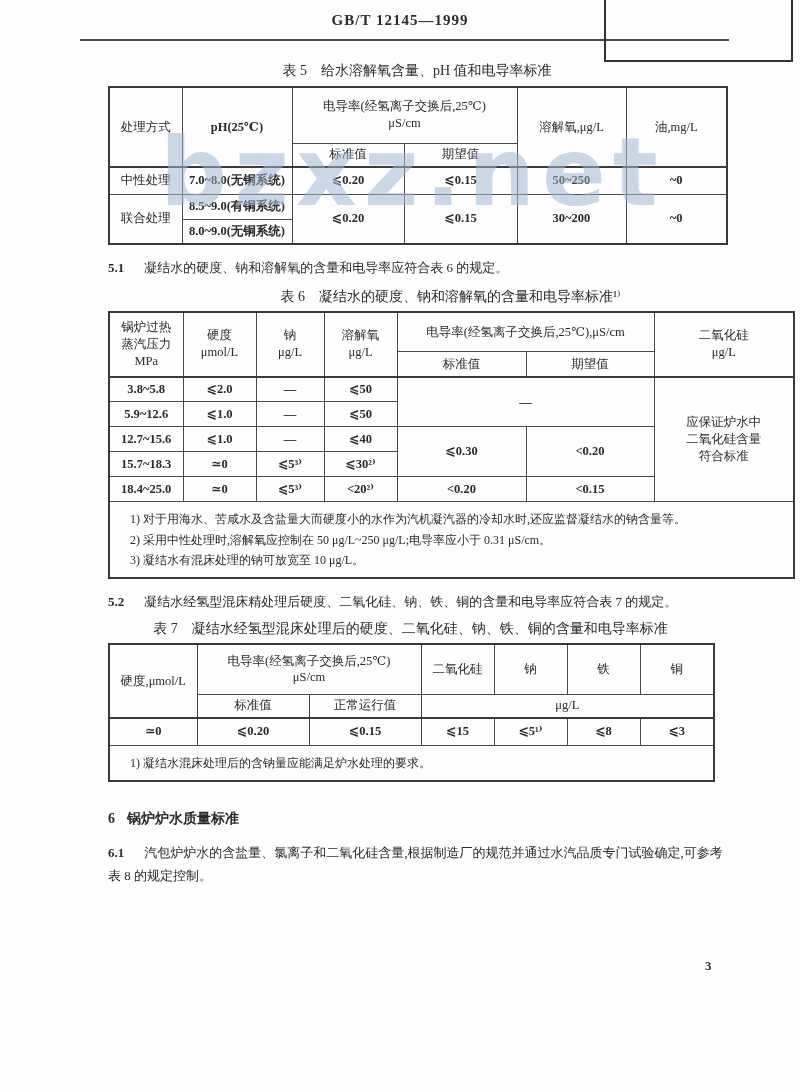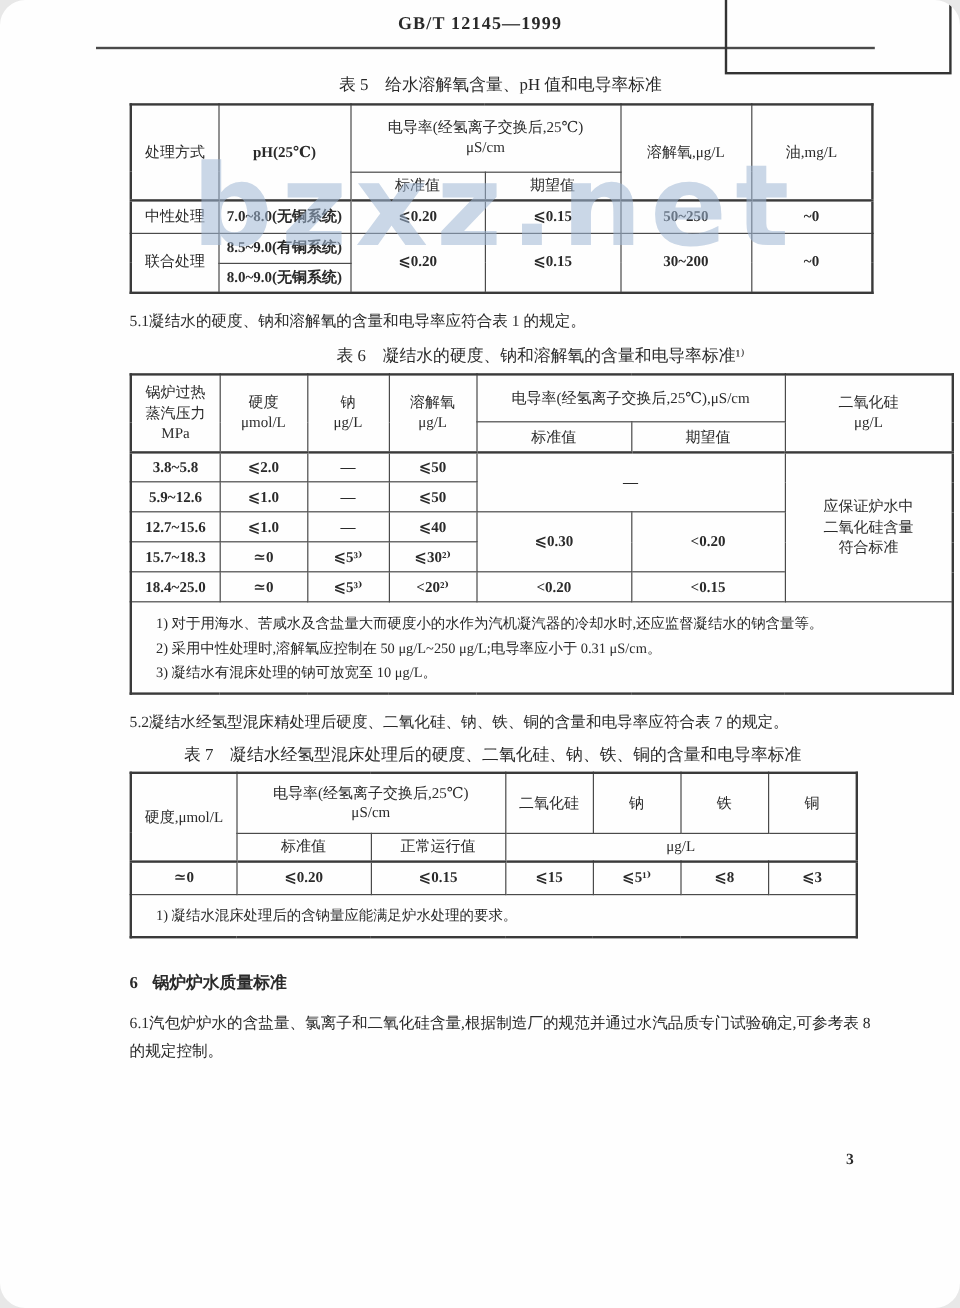--- a/index.html
+++ b/index.html
@@ -1,19 +1,19 @@
 <!DOCTYPE html>
 <html><head>
 <meta charset="utf-8">
 <style>
   * { margin:0; padding:0; box-sizing:border-box; }
   body { background:#e8e8e8; font-family:"Liberation Serif","DejaVu Serif","DejaVu Sans",serif; }
   .page {
     position:relative; width:800px; height:1090px; margin:0 auto;
-    background:#fefefe; color:#2a2a2a; overflow:hidden;border-radius:21px;
+    background:#fefefe; color:#2a2a2a; overflow:hidden;
   }
   
   .header-title {
     position:absolute; top:12px; left:0; width:100%;
     text-align:center; font-size:15px; font-weight:bold; letter-spacing:1px;
   }
   .header-rule { position:absolute; top:39px; left:80px; width:649px; height:2px; background:#4a4a4a; }
   .corner-box { position:absolute; top:-8px; left:604px; width:189px; height:70px; border:2px solid #333; background:transparent; }
   
   .content { position:relative; padding-top:52px; }
@@ -28,21 +28,21 @@
   .t7 { width:605px; margin-left:108px; }
   td { border:1px solid #4a4a4a; text-align:center; vertical-align:middle;
        font-size:12.5px; padding:2px 2px; line-height:1.35; }
   td.val { font-weight:bold;margin-top:12px; }
   td.ml { white-space:pre-line; }
   td.bb2 { border-bottom-width:2px; border-bottom-color:#3a3a3a; }
   td.footnotes { text-align:left; padding:7px 10px 7px 20px; font-size:12px; line-height:1.7; }
   .sec-heading { margin:20px 0 0 108px; font-size:14px; font-weight:bold; }
   .sec-heading .num { margin-right:12px; }
   .para { margin:12px 70px 0 108px; font-size:13px; line-height:1.75; }
-  .para .pnum { font-weight:normal; margin-right:0; }
+  .para .pnum { font-weight:bold; margin-right:20px; }
   
   .watermark {
     position:absolute; top:118px; left:160px; z-index:5; pointer-events:none;
     font-family:"DejaVu Sans",sans-serif; font-weight:bold; font-size:94px;
     letter-spacing:7px; color:rgba(158,183,211,0.55); user-select:none;
   }
   .page-number { position:absolute; top:958px; left:705px; font-size:13px; font-weight:bold; }
 </style>
 </head>
 <body>
@@ -97,21 +97,21 @@
         <td rowspan="2" class="val">30~200</td>
         <td rowspan="2" class="val">~0</td>
       </tr>
       <tr style="height:25px">
         <td class="val">8.0~9.0(无铜系统)</td>
       </tr>
     </tbody>
       </table>
 
     <div class="para">
-      <span class="pnum">5.1</span><span>凝结水的硬度、钠和溶解氧的含量和电导率应符合表 1 的规定。</span>
+      <span class="pnum">5.1</span><span>凝结水的硬度、钠和溶解氧的含量和电导率应符合表 6 的规定。</span>
     </div>
 
     <div class="caption t6cap">
       <span class="cap-label">表 6</span><span>凝结水的硬度、钠和溶解氧的含量和电导率标准¹⁾</span>
     </div>
 
     <table class="t6">
       <colgroup>
           <col style="width:74px">
           <col style="width:73px">

